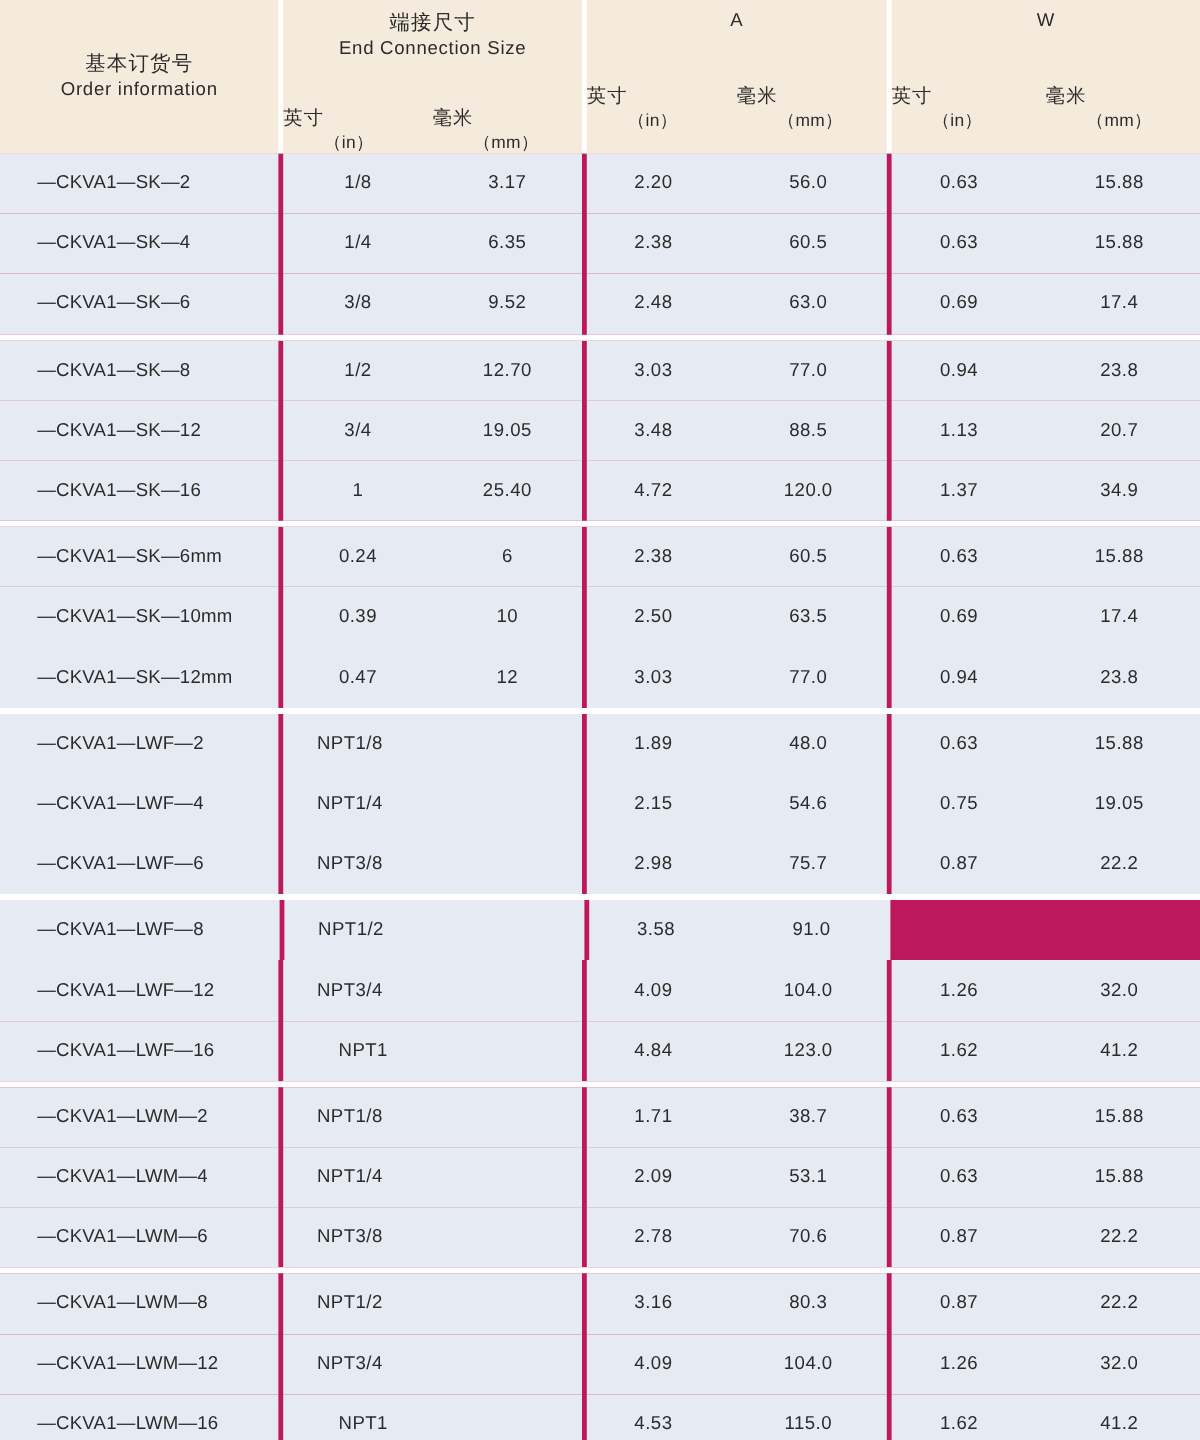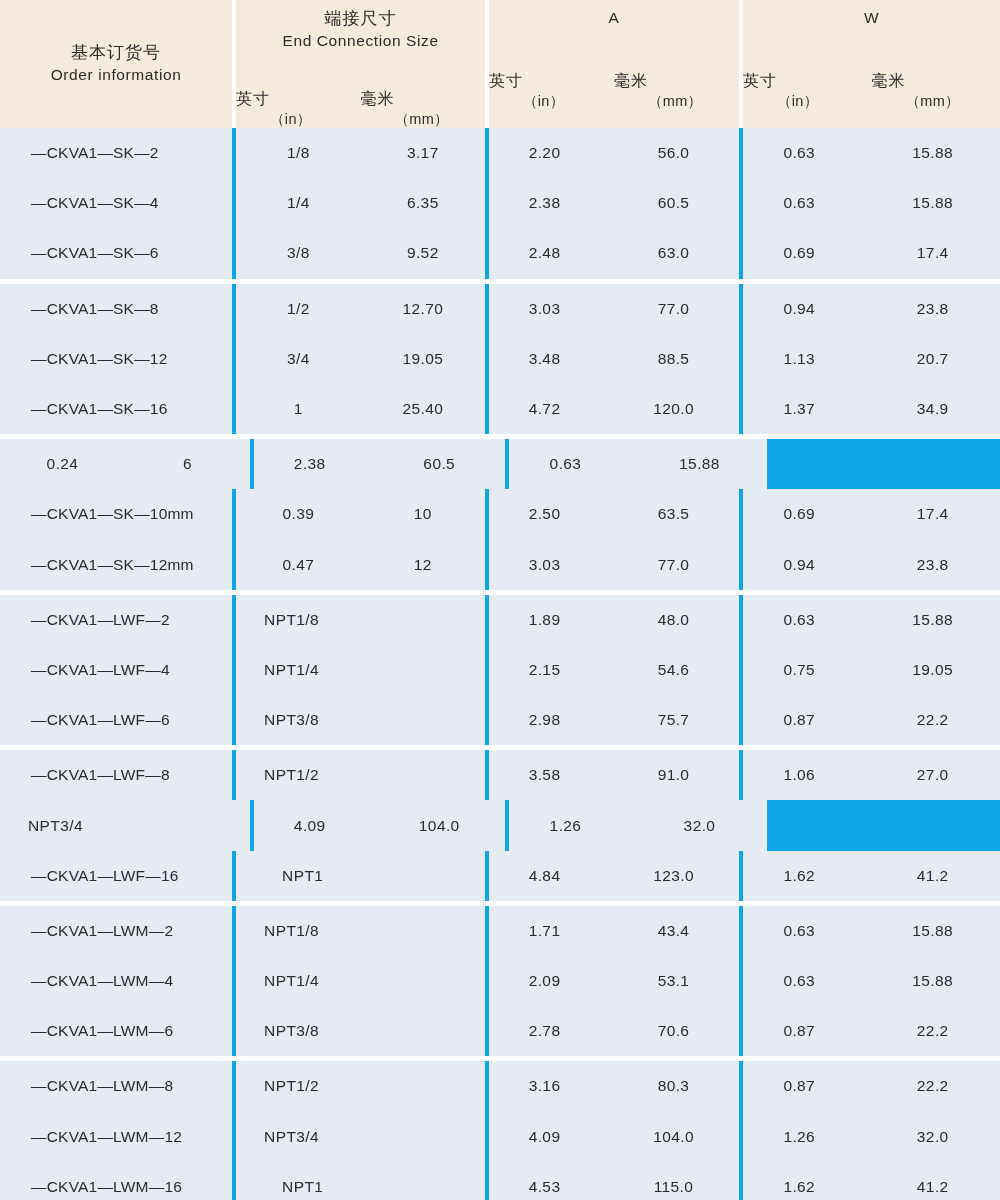--- a/index.html
+++ b/index.html
@@ -101,21 +101,21 @@
   
   .tbody {
     flex: 1 1 auto;
     display: flex;
     flex-direction: column;
     background: #ffffff;
   }
   .rowgroup {
     display: flex;
     flex-direction: column;
-    background: #0ea5e9;
+    background: #be185d;
   }
   .rowgroup + .rowgroup { margin-top: 5px; }
 
   .row {
     display: flex;
     height: 50.2px;
     flex: 0 0 auto;
   }
   .cellblock {
     background: #e6eaf2;
@@ -327,20 +327,23 @@
             <div class="cell cell-a-mm">120.0</div>
           </div>
           <div class="cellblock blk-w">
             <div class="cell cell-w-in">1.37</div>
             <div class="cell cell-w-mm">34.9</div>
           </div>
         </div>
       </div>
       <div class="rowgroup">
         <div class="row">
+          <div class="cellblock blk-order">
+            <div class="cell cell-order">—CKVA1—SK—6mm</div>
+          </div>
           <div class="cellblock blk-ecs">
             <div class="cell cell-ecs-a">0.24</div>
             <div class="cell cell-ecs-b">6</div>
           </div>
           <div class="cellblock blk-a">
             <div class="cell cell-a-in">2.38</div>
             <div class="cell cell-a-mm">60.5</div>
           </div>
           <div class="cellblock blk-w">
             <div class="cell cell-w-in">0.63</div>
@@ -437,26 +440,25 @@
           <div class="cellblock blk-order">
             <div class="cell cell-order">—CKVA1—LWF—8</div>
           </div>
           <div class="cellblock blk-ecs">
             <div class="cell cell-npt">NPT1/2</div>
           </div>
           <div class="cellblock blk-a">
             <div class="cell cell-a-in">3.58</div>
             <div class="cell cell-a-mm">91.0</div>
           </div>
-          <div class="cellblock blk-w">
-            <div class="cell cell-w-in">1.06</div>
-            <div class="cell cell-w-mm">27.0</div>
-          </div>
-        </div>
-        <div class="row">
+        </div>
+        <div class="row">
+          <div class="cellblock blk-order">
+            <div class="cell cell-order">—CKVA1—LWF—12</div>
+          </div>
           <div class="cellblock blk-ecs">
             <div class="cell cell-npt">NPT3/4</div>
           </div>
           <div class="cellblock blk-a">
             <div class="cell cell-a-in">4.09</div>
             <div class="cell cell-a-mm">104.0</div>
           </div>
           <div class="cellblock blk-w">
             <div class="cell cell-w-in">1.26</div>
             <div class="cell cell-w-mm">32.0</div>
@@ -482,21 +484,21 @@
       <div class="rowgroup">
         <div class="row">
           <div class="cellblock blk-order">
             <div class="cell cell-order">—CKVA1—LWM—2</div>
           </div>
           <div class="cellblock blk-ecs">
             <div class="cell cell-npt">NPT1/8</div>
           </div>
           <div class="cellblock blk-a">
             <div class="cell cell-a-in">1.71</div>
-            <div class="cell cell-a-mm">43.4</div>
+            <div class="cell cell-a-mm">38.7</div>
           </div>
           <div class="cellblock blk-w">
             <div class="cell cell-w-in">0.63</div>
             <div class="cell cell-w-mm">15.88</div>
           </div>
         </div>
         <div class="row">
           <div class="cellblock blk-order">
             <div class="cell cell-order">—CKVA1—LWM—4</div>
           </div>

